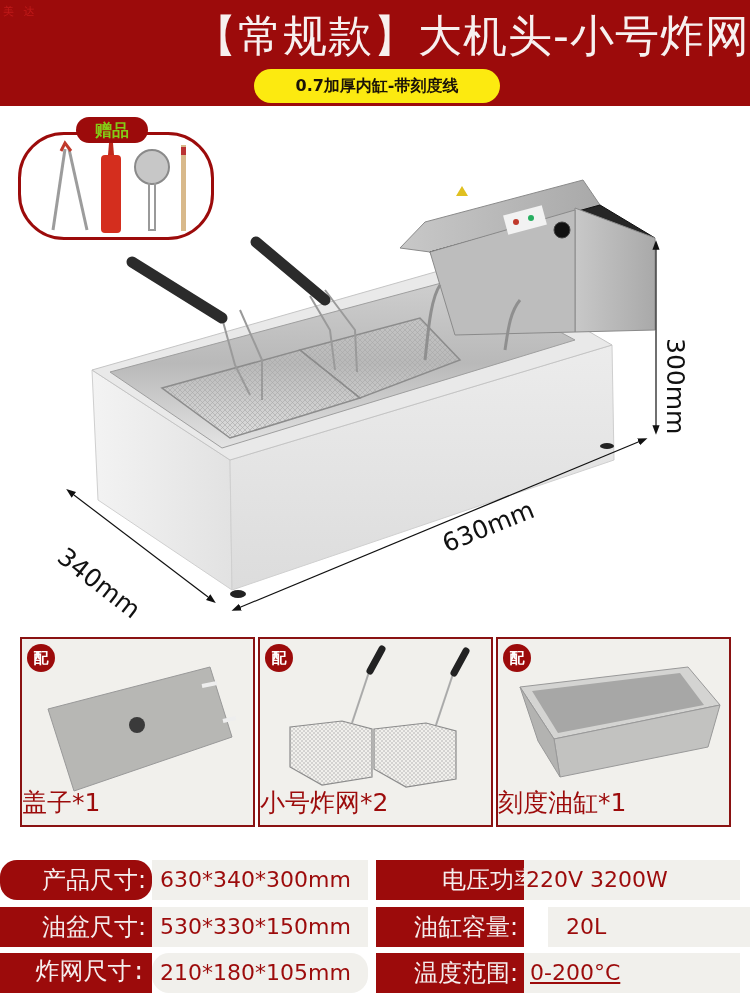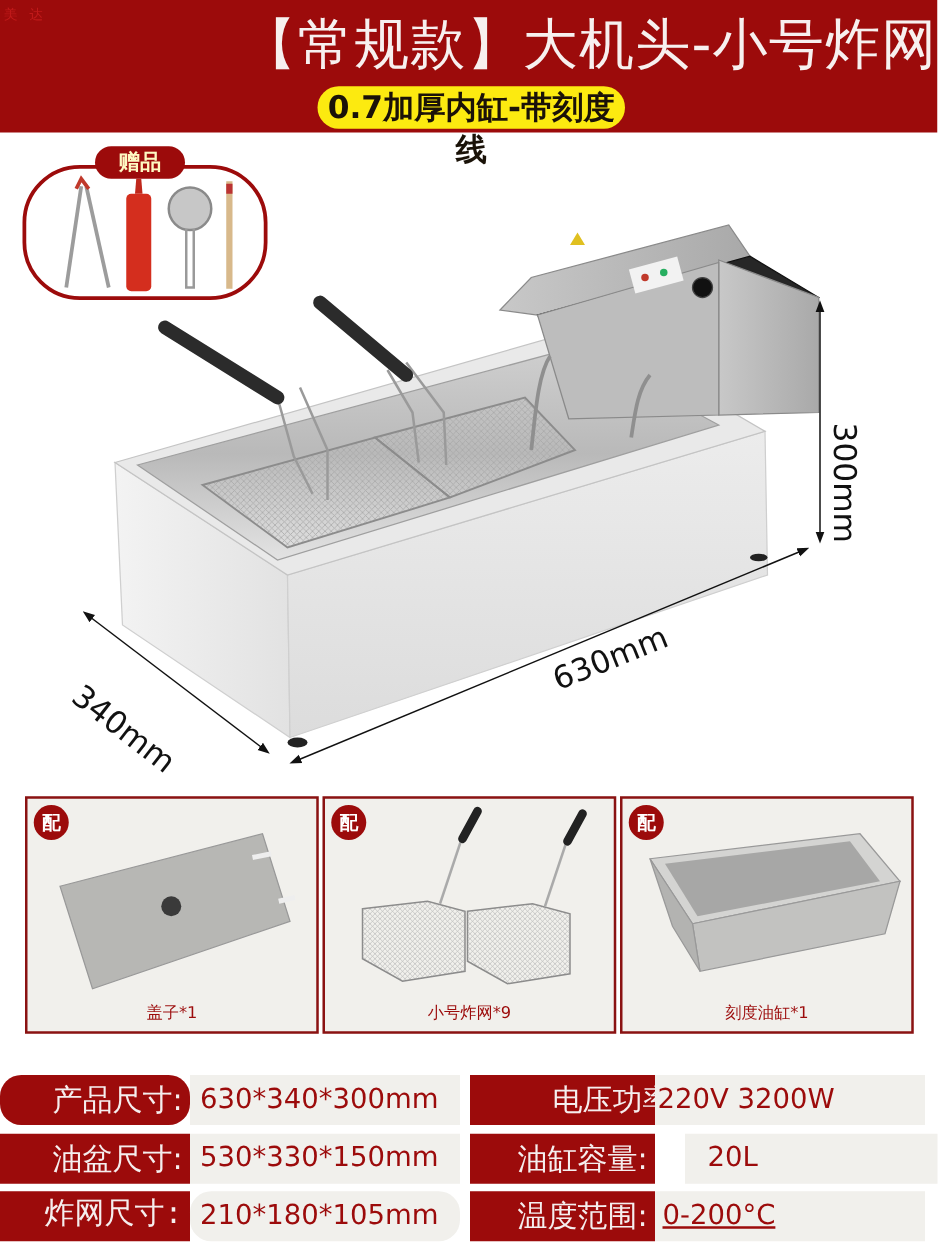--- a/index.html
+++ b/index.html
@@ -3,34 +3,34 @@
   <meta charset="utf-8">
   <style>
     * { margin: 0; padding: 0; box-sizing: border-box; }
     html, body { width: 750px; height: 1000px; background: #ffffff; overflow: hidden; }
     body { position: relative; font-family: "DejaVu Sans", "Liberation Sans", sans-serif; }
 
     
     .banner { position: absolute; left: 0; top: 0; width: 750px; height: 106px; background: #9c0b0b; }
     .watermark { position: absolute; left: 3px; top: 4px; font-size: 11px; color: #c81d1d; font-family: "DejaVu Serif", serif; letter-spacing: 3px; opacity: 0.85; }
     .title { position: absolute; left: 0; width: 750px; top: 10px; text-align: right; color: #f7f0ef; font-size: 44px; font-weight: normal; letter-spacing: 1px; line-height: 52px; }
-    .subtitle-pill { position: absolute; left: 254px; top: 69px; width: 246px; height: 34px; background: #fcea10; border-radius: 17px; text-align: center; font-size: 25px; font-weight: bold; color: #1a1208; line-height: 34px; }
+    .subtitle-pill { position: absolute; left: 254px; top: 69px; width: 246px; height: 34px; background: #fcea10; border-radius: 17px; text-align: center; font-size: 16px; font-weight: bold; color: #1a1208; line-height: 34px; }
 
     
     .gift { position: absolute; left: 18px; top: 132px; width: 196px; height: 108px; border: 3px solid #9c0b0b; border-radius: 46px; background: #fff; }
-    .gift-tag { position: absolute; left: 76px; top: 117px; width: 72px; height: 26px; background: #9c0b0b; border-radius: 13px; color: #fef9c3; font-size: 17px; font-weight: bold; text-align: center; line-height: 26px; z-index: 3; }
+    .gift-tag { position: absolute; left: 76px; top: 117px; width: 72px; height: 26px; background: #9c0b0b; border-radius: 13px; color: #84cc16; font-size: 17px; font-weight: bold; text-align: center; line-height: 26px; z-index: 3; }
 
     
     .stage { position: absolute; left: 0; top: 110px; width: 750px; height: 520px; }
     .dim-label { position: absolute; color: #111; font-family: "DejaVu Sans", sans-serif; font-size: 25px; white-space: nowrap; }
 
     
     .card { position: absolute; top: 637px; width: 235px; height: 190px; background: #f1f0ec; border: 2px solid #8a1212; }
     .card .badge { position: absolute; left: 5px; top: 5px; width: 28px; height: 28px; border-radius: 50%; background: #9c0b0b; color: #fff; font-size: 15px; font-weight: bold; text-align: center; line-height: 28px; }
-    .card .cap { position: absolute; left: 0; width: 100%; bottom: 6px; text-align: center; font-size: 13px; color: #9c0b0b; }
+    .card .cap { position: absolute; left: 0; width: 100%; bottom: 6px; text-align: left; font-size: 25px; color: #9c0b0b; }
     .card svg { position: absolute; left: 0; top: 0; }
 
     
     .spec-row { position: absolute; height: 40px; }
     .spec-key { position: absolute; top: 0; height: 40px; background: #9c0b0b; color: #f5eeee; font-size: 24px; text-align: right; line-height: 40px; padding-right: 6px; }
     .spec-val { position: absolute; top: 0; height: 40px; background: #f1f0ec; color: #9c0b0b; font-size: 22px; line-height: 40px; padding-left: 8px; white-space: nowrap; }
   </style>
 </head>
 <body>
 
@@ -164,21 +164,21 @@
       <line x1="92" y1="84" x2="110" y2="30" stroke="#aaa" stroke-width="2"></line>
       <line x1="110" y1="32" x2="122" y2="10" stroke="#222" stroke-width="7" stroke-linecap="round"></line>
     </g>
     <g>
       <polygon points="114,90 166,84 196,92 196,140 146,148 114,130" fill="url(#mesh2)" stroke="#8c8c8c" stroke-width="1.2"></polygon>
       <line x1="176" y1="86" x2="194" y2="32" stroke="#aaa" stroke-width="2"></line>
       <line x1="194" y1="34" x2="206" y2="12" stroke="#222" stroke-width="7" stroke-linecap="round"></line>
     </g>
   </svg>
   <div class="badge">配</div>
-  <div class="cap">小号炸网*9</div>
+  <div class="cap">小号炸网*2</div>
 </div>
 
 <div class="card" style="left:496px;">
   <svg width="231" height="186" viewBox="0 0 231 186">
     <polygon points="22,48 190,28 222,66 56,100" fill="#d4d4d2" stroke="#999"></polygon>
     <polygon points="34,52 182,34 206,66 60,94" fill="#a7a7a6"></polygon>
     <polygon points="56,100 222,66 210,108 62,138" fill="#c2c2c0" stroke="#999"></polygon>
     <polygon points="22,48 56,100 62,138 40,102" fill="#b3b3b1" stroke="#999"></polygon>
   </svg>
   <div class="badge">配</div>

